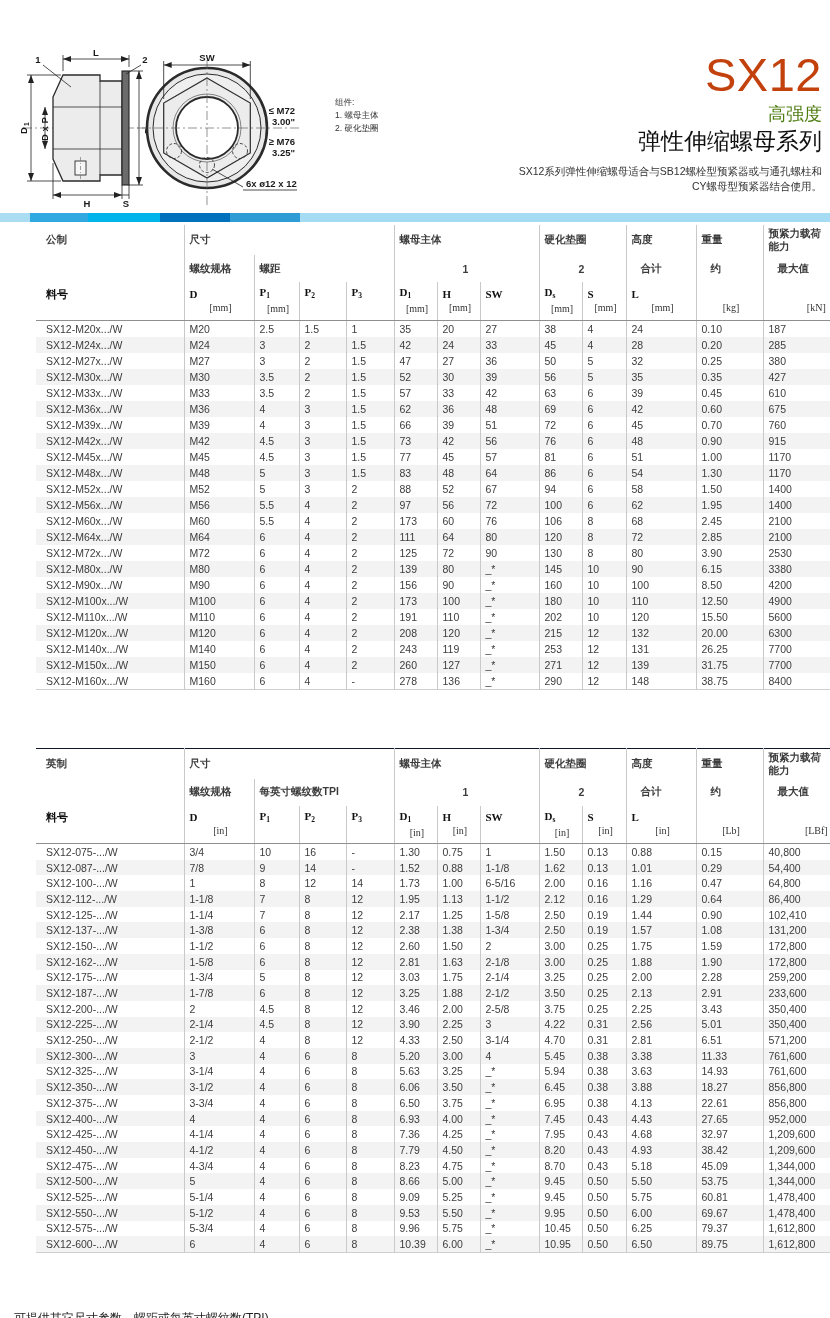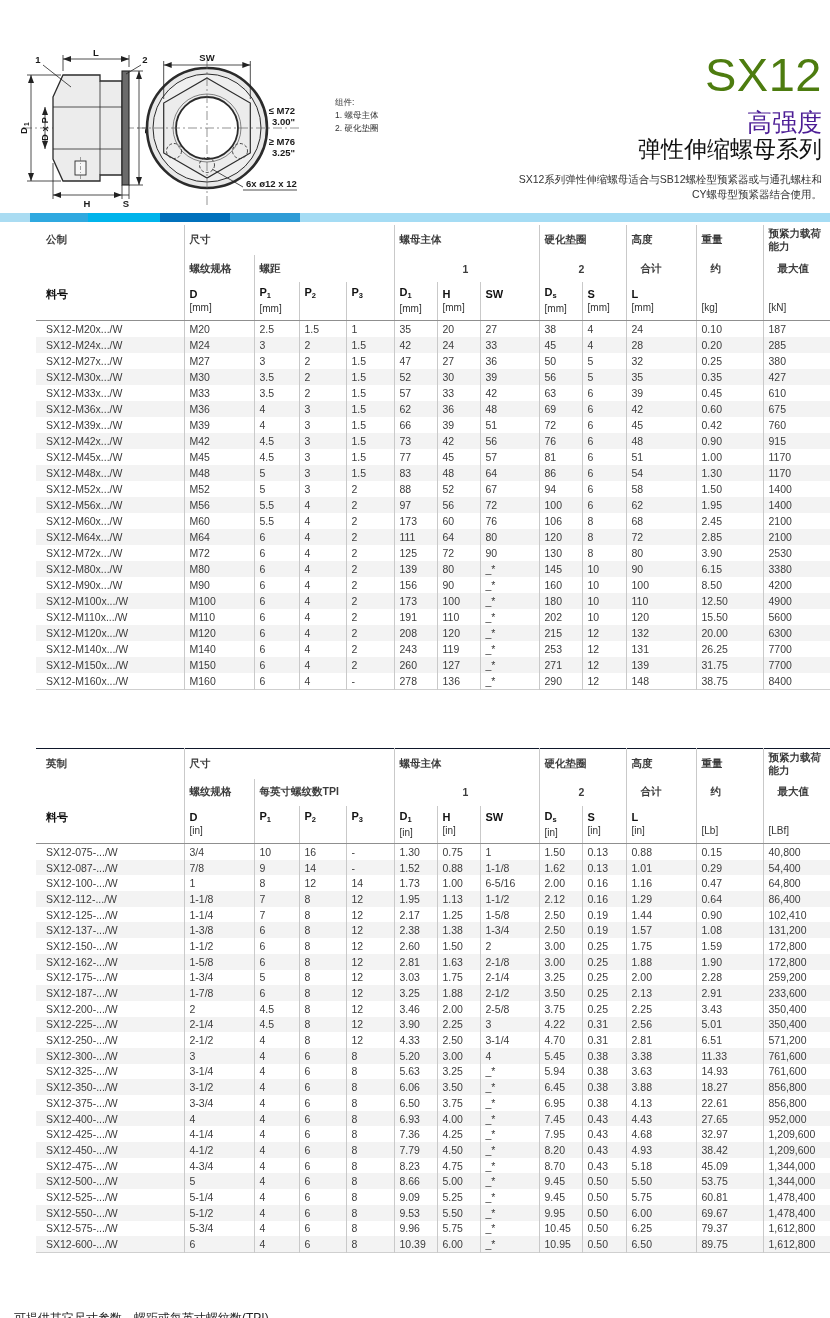--- a/index.html
+++ b/index.html
@@ -1,22 +1,22 @@
 <!DOCTYPE html>
 <html><head>
 <meta charset="utf-8">
 <style>
   html,body{margin:0;padding:0;background:#fff;}
   .page{position:relative;width:830px;height:1318px;background:#fff;overflow:hidden;
         font-family:"Liberation Sans","DejaVu Sans",sans-serif;color:#1a1a1a;}
 
   
   .title-block{position:absolute;top:50px;right:8px;text-align:right;}
-  .series{font-size:47px;line-height:50px;font-weight:400;letter-spacing:0.5px;color:#4d7c0f;}
-  .sub1{font-size:25px;line-height:25px;margin-top:10px;color:#4c1d95;}
+  .series{font-size:47px;line-height:50px;font-weight:400;letter-spacing:0.5px;color:#c2410c;}
+  .sub1{font-size:18px;line-height:25px;margin-top:2px;color:#4d7c0f;}
   .sub2{font-size:23px;line-height:29px;color:#111;}
   .desc{margin-top:8px;font-size:10.5px;line-height:15px;color:#333;}
 
   
   .drawing{position:absolute;left:5px;top:35px;width:420px;height:180px;}
   svg{font-family:inherit;}
   svg text{fill:#1a1a1a;font-weight:bold;font-size:9.5px;}
   svg text.small{font-size:8.5px;font-weight:normal;fill:#333;}
   svg text.sub{font-size:6.5px;}
 
@@ -33,24 +33,24 @@
                  overflow:hidden;white-space:nowrap;}
   .data-table td:not(:first-child){border-left:1px solid #c9c9c9;}
   .data-table td:first-child{padding-left:10px;}
   .group-row{height:30px;}
   .sub-row{height:27px;}
   .col-row{height:38px;}
   .gh,.sh{font-weight:bold;font-size:12px;color:#111;}
   .center{text-align:center;padding-left:0 !important;}
   .ind{padding-left:14px !important;}
   .preload div{line-height:13px;}
-  .col-row td{border-bottom:1px solid #8f8f8f;}
+  .col-row td{border-bottom:1px solid #8f8f8f;font-family:Liberation Serif, serif;}
   .ch-base{font-weight:bold;font-size:11px;color:#111;line-height:13px;}
   .ch-base sub{font-size:7.5px;vertical-align:-2px;}
-  .ch-unit{font-weight:normal;font-size:10px;color:#333;line-height:13px;}
+  .ch-unit{font-weight:normal;font-size:10px;color:#333;line-height:13px;text-align:center;}
   #metric-table tbody td{height:16px;}
   #imperial-table tbody td{height:15.7px;}
   .data-table tbody tr:nth-child(even){background:#f3f3f3;}
 
   
   .footnotes{position:absolute;left:10px;top:1312px;font-size:12px;line-height:12.5px;color:#222;}
 </style>
 </head>
 <body>
 
@@ -358,21 +358,21 @@
           <td>M39</td>
           <td>4</td>
           <td>3</td>
           <td>1.5</td>
           <td>66</td>
           <td>39</td>
           <td>51</td>
           <td>72</td>
           <td>6</td>
           <td>45</td>
-          <td>0.42</td>
+          <td>0.70</td>
           <td>760</td>
         </tr>
         <tr>
           <td>SX12-M42x.../W</td>
           <td>M42</td>
           <td>4.5</td>
           <td>3</td>
           <td>1.5</td>
           <td>73</td>
           <td>42</td>

